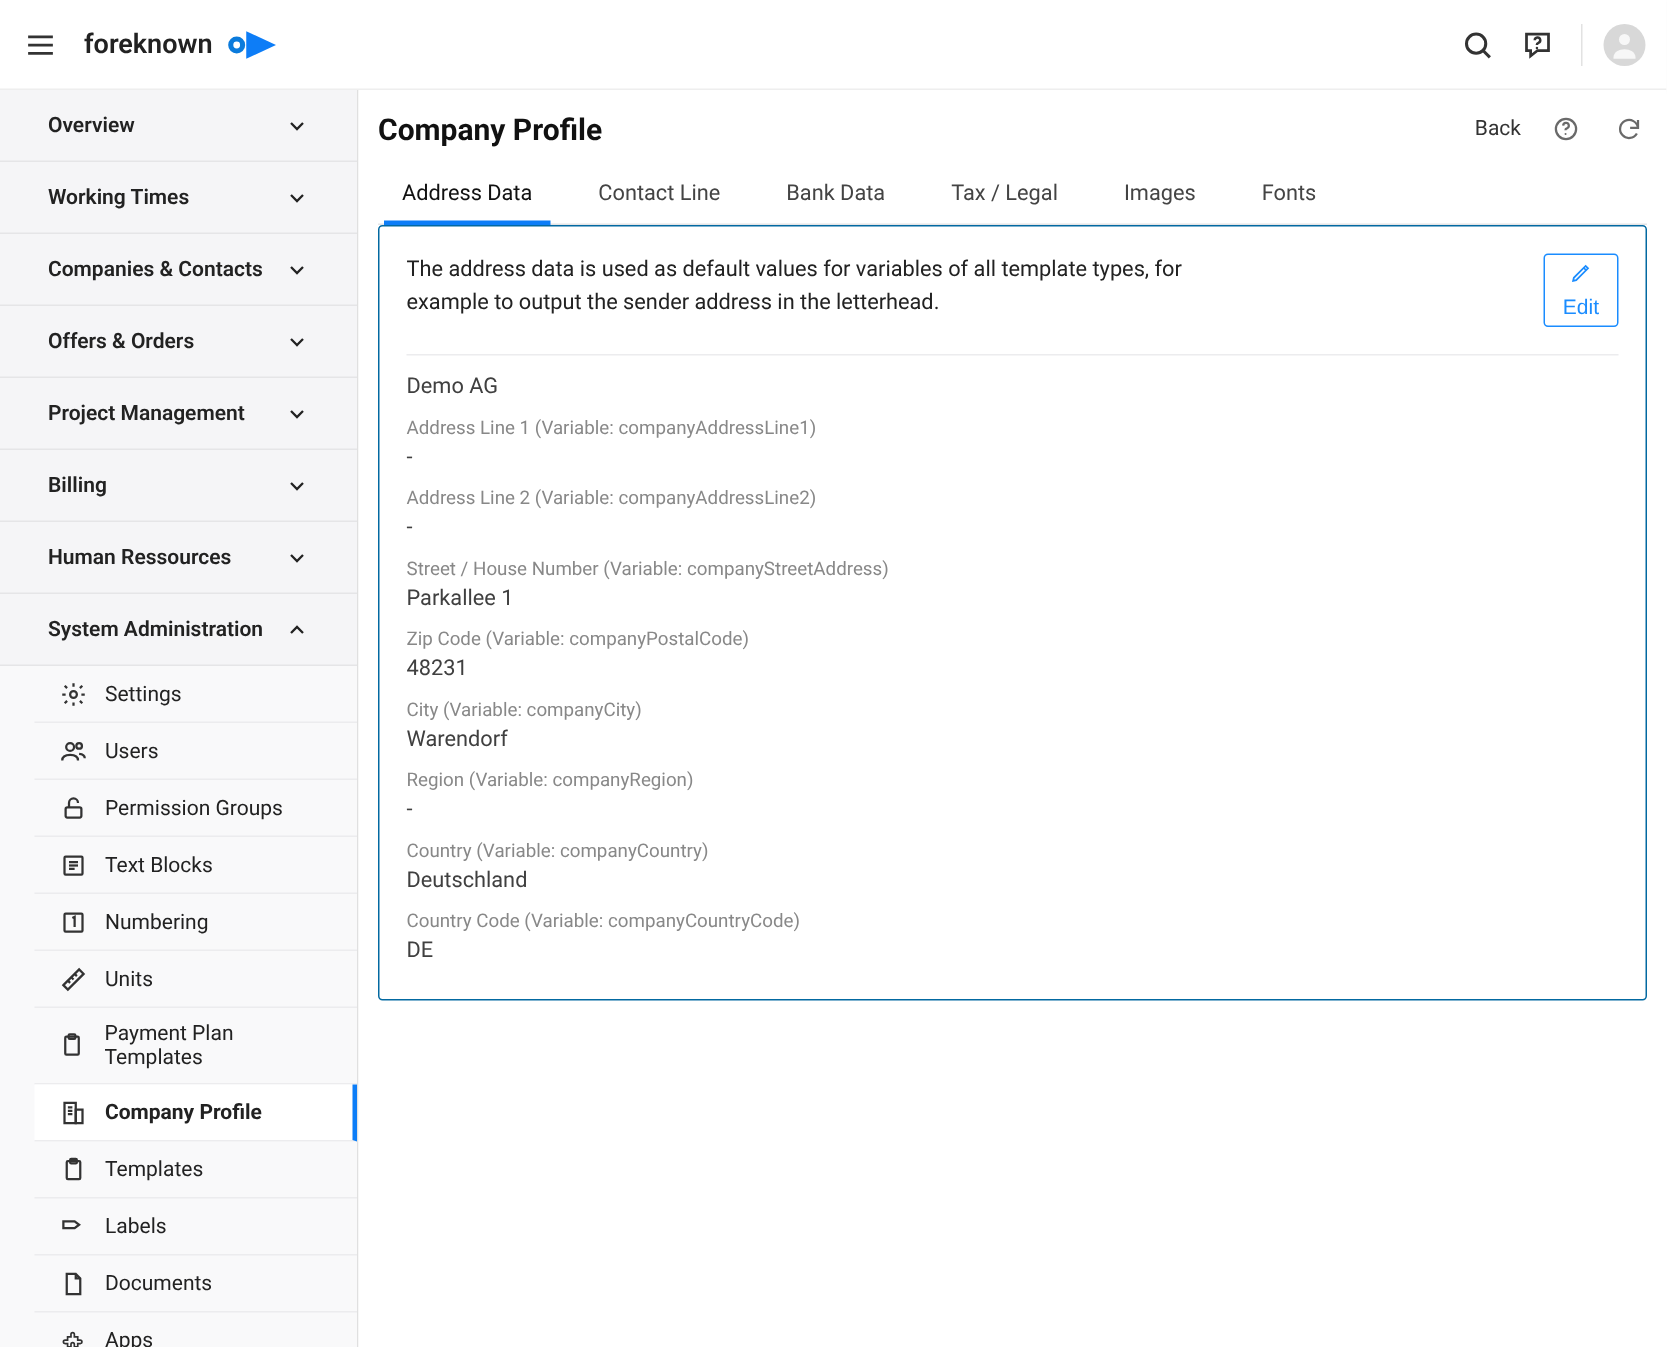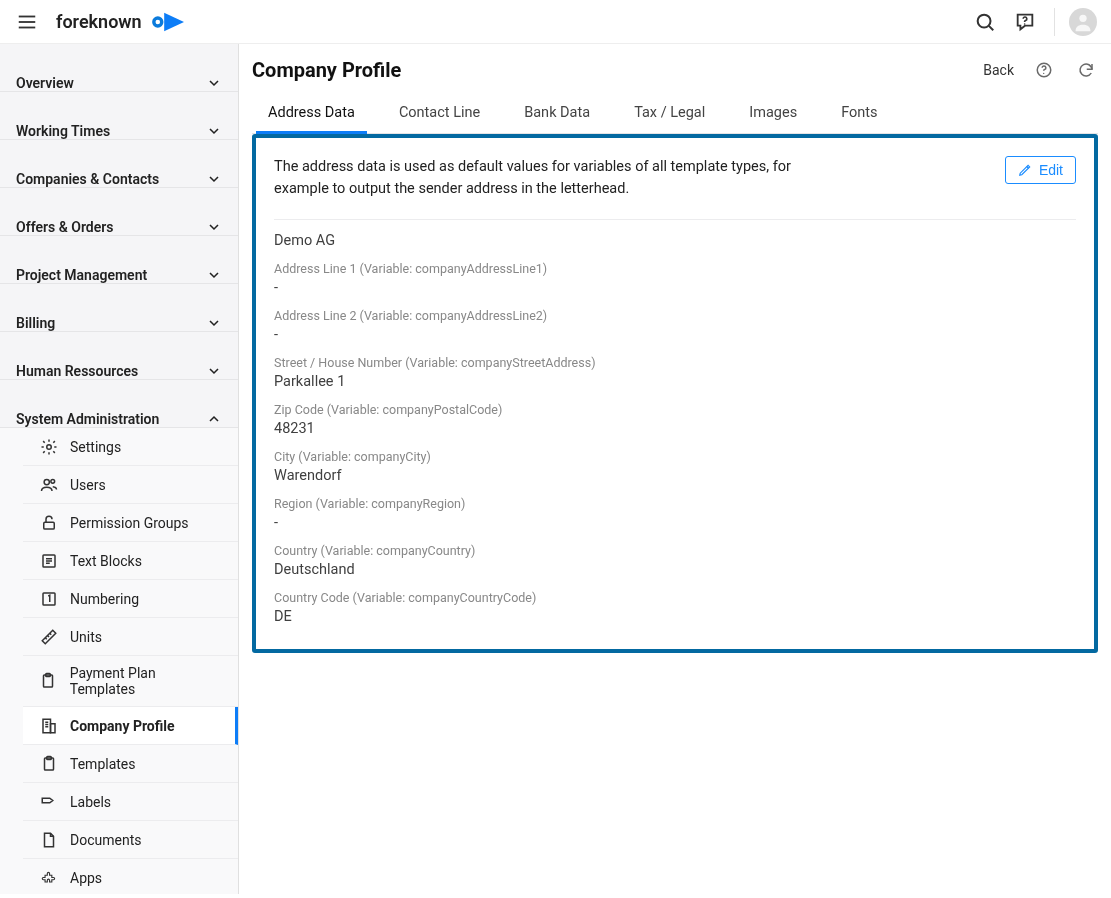--- a/index.html
+++ b/index.html
@@ -9,21 +9,21 @@
     font-size: 14px;
     color: #1f1f1f;
     background: #ffffff;
     width: 1111px;
     height: 898px;
     overflow: hidden;
   }
 
   
   .topbar {
-    height: 44px;
+    height: 60px;
     display:flex;
     align-items:center;
     justify-content:space-between;
     padding: 0 14px 0 12px;
     border-bottom: 1px solid #eee;
     background:#fff;
     box-shadow: 0 1px 3px rgba(0,0,0,0.05);
   }
   .topbar-left { display:flex; align-items:center; gap:14px; }
   .top-icon-btn {
@@ -44,22 +44,22 @@
   .shell { display:flex; height: calc(898px - 48px); }
 
   
   .sidebar {
     width: 239px;
     background: #f5f5f7;
     border-right: 1px solid #e0e0e0;
     overflow-y:auto;
   }
   .section {
-    display:flex; align-items:flex-end; justify-content:space-between;
-    padding: 0 16px;
+    display:flex; align-items:center; justify-content:space-between;
+    padding: 0 32px;
     height:48px;
     border-bottom:1px solid #e5e5e7;
     cursor:pointer;
     font-weight:600;
     font-size:14px;
     color:#222;
   }
   .chevron {
     display:inline-flex;
     transform-origin:center;
@@ -103,33 +103,33 @@
     border-bottom:1px solid #e4e4e6;
     padding: 0 12px;
   }
   .tab { padding: 12px 4px; cursor:pointer; font-size:14.5px; color:#444; position:relative;text-align:right;}
   .tab.active { color:#111; }
   .tab.active::after {
     content:""; position:absolute; left:-8px;right:-8px;bottom:-1px;height:3px;background:#0d7df7;
   }
 
   .card {
-    border:4px solid #0369a1;
+    border:1px solid #0369a1;
     border-radius:3px;
     padding:18px 18px 24px 18px;
     margin-top:0;
   }
   .card-top {
     display:flex; justify-content:space-between; align-items:flex-start; gap:16px;
   }
   .desc { color:#222; line-height:1.55; font-size:14.5px; max-width:560px;}
   .edit-btn {
     border:1px solid #1a8cff; color:#1a8cff; background:#fff;
     padding:5px 12px; border-radius:3px; font-size:14px; cursor:pointer;
-    display:flex;align-items:center;gap:7px;
+    display:flex;align-items:center;gap:7px;flex-direction:column;
   }
   .edit-btn svg{color:#1a8cff;}
 
   hr.sep { border:none;border-top:1px solid #ececee;margin:18px 0 10px 0;}
 
   .field { margin-top:12px; }
   .field-label { font-size:12.5px; color:#888; margin-bottom:3px;}
   .field-value { font-size:14.5px; color:#404040;}
 </style>
 </head>

